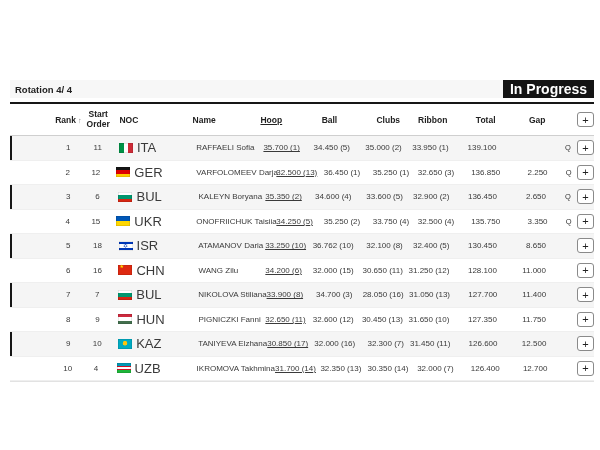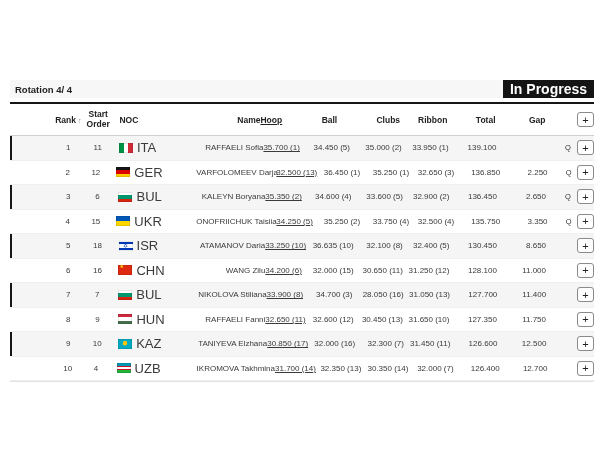--- a/index.html
+++ b/index.html
@@ -30,21 +30,21 @@
   .trow {
     display:flex; align-items:center; height:23.5px;
     font-size:8px; color:#3a3a3a; border-bottom:1px solid #efefef;
   }
   .trow:nth-child(odd) { background:#f5f5f5; box-shadow:inset 2px 0 0 #161616; }
 
   .cell { white-space:nowrap; }
   .c-rank  { width:34px; text-align:center;margin-left:44px; }
   .c-start { width:36px; text-align:center; line-height:1.15; }
   .c-noc   { width:46px; display:flex; align-items:center; }
-  .c-name  { width:80px; text-align:right; overflow:visible;margin-left:40px; }
+  .c-name  { width:80px; text-align:left; overflow:visible;margin-left:40px; }
   .c-hoop  { width:55px; text-align:left; padding-right:4px; box-sizing:border-box;text-decoration:underline; }
   .c-ball  { width:55px; text-align:center; padding-right:4px; box-sizing:border-box; }
   .c-clubs { width:57px; text-align:right; padding-right:4px; box-sizing:border-box; }
   .c-ribbon{ width:55px; text-align:right; padding-right:4px; box-sizing:border-box; }
   .c-total { width:56px; text-align:right; padding-right:4px; box-sizing:border-box; }
   .c-gap   { width:58px; text-align:right; padding-right:4px; box-sizing:border-box; }
   .c-q     { width:28px; text-align:right; padding-right:3px; box-sizing:border-box; font-size:7.5px; color:#333; }
   .c-plus  { width:24px; display:flex; justify-content:flex-end; align-items:center; }
 
   .sort-arrow { color:#8a8a8a; font-size:7.5px; font-weight:normal; margin-left:2px; }
@@ -189,21 +189,21 @@
 
   <div class="trow">
     <div class="cell c-rank">5</div>
     <div class="cell c-start">18</div>
     <div class="cell c-noc">
       <span class="flag flag-isr"></span>
       <span class="noc-code">ISR</span>
     </div>
     <div class="cell c-name">ATAMANOV Daria</div>
     <div class="cell c-hoop">33.250 (10)</div>
-    <div class="cell c-ball">36.635 (10)</div>
+    <div class="cell c-ball">36.762 (10)</div>
     <div class="cell c-clubs">32.100 (8)</div>
     <div class="cell c-ribbon">32.400 (5)</div>
     <div class="cell c-total">130.450</div>
     <div class="cell c-gap">8.650</div>
     <div class="cell c-q"></div>
     <div class="cell c-plus">
             <button class="plus-btn">+</button>
           </div>
   </div>
 
@@ -247,21 +247,21 @@
           </div>
   </div>
 
   <div class="trow">
     <div class="cell c-rank">8</div>
     <div class="cell c-start">9</div>
     <div class="cell c-noc">
       <span class="flag flag-hun"></span>
       <span class="noc-code">HUN</span>
     </div>
-    <div class="cell c-name">RAFFAELI Fanni</div>
+    <div class="cell c-name">PIGNICZKI Fanni</div>
     <div class="cell c-hoop">32.650 (11)</div>
     <div class="cell c-ball">32.600 (12)</div>
     <div class="cell c-clubs">30.450 (13)</div>
     <div class="cell c-ribbon">31.650 (10)</div>
     <div class="cell c-total">127.350</div>
     <div class="cell c-gap">11.750</div>
     <div class="cell c-q"></div>
     <div class="cell c-plus">
             <button class="plus-btn">+</button>
           </div>

